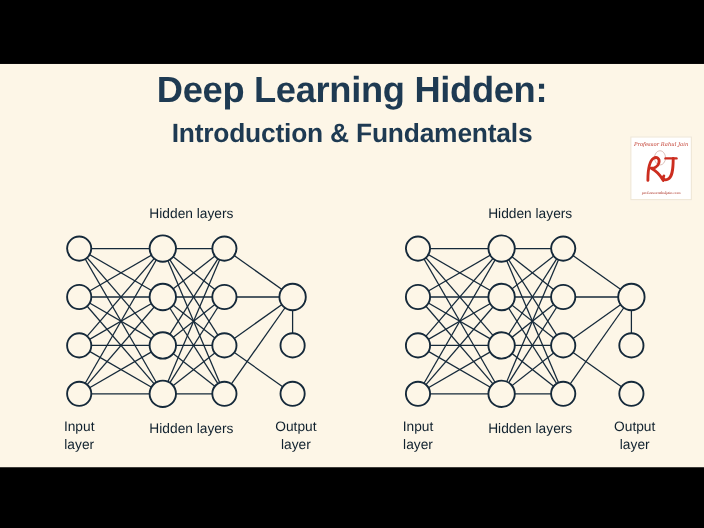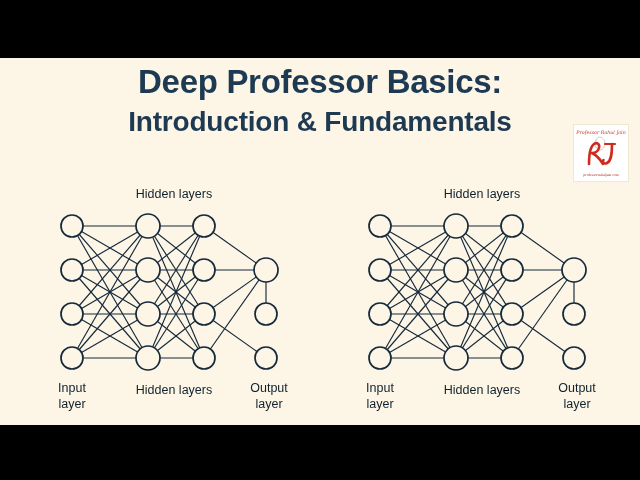--- a/index.html
+++ b/index.html
@@ -44,21 +44,21 @@
   }
   .title-line1 {
     font-size: 33px;
     font-weight: bold;
     color: #1e3a52;
     letter-spacing: -0.3px;
     line-height: 40px;
     white-space: nowrap;
   }
   .title-line2 {
-    font-size: 28px;
+    font-size: 24px;
     font-weight: bold;
     color: #1e3a52;
     letter-spacing: -0.2px;
     line-height: 40px;
     white-space: nowrap;
   }
 
   
   #logo {
     position: absolute;
@@ -133,21 +133,21 @@
 </head>
 <body>
 
 <div id="stage">
 
   <div class="letterbox" id="letterbox-top"></div>
 
   <div id="slide">
 
     <div id="title-block">
-      <div class="title-line1">Deep Professor Basics:</div>
+      <div class="title-line1">Deep Learning Hidden:</div>
       <div class="title-line2">Introduction &amp; Fundamentals</div>
     </div>
 
     <div id="logo">
       <div class="logo-top-text">Professor Rahul Jain</div>
       <div class="logo-mark">
         <svg width="40" height="32" viewBox="0 0 40 32" aria-hidden="true">
           <ellipse cx="19" cy="7.5" rx="5" ry="6.5" fill="#ffffff" stroke="#d8b9b2" stroke-width="0.8"></ellipse>
           <path d="M8 28 C8 16, 10 10, 13 8 C16 6, 19 8, 18 12 C17 16, 13 17, 11 17 C15 19, 19 23, 22 28" fill="none" stroke="#cc2d1f" stroke-width="2.6" stroke-linecap="round" stroke-linejoin="round"></path>
           <path d="M31 8 C31 19, 30 25, 26 27 C23 28.5, 21 26, 22.5 24" fill="none" stroke="#cc2d1f" stroke-width="2.6" stroke-linecap="round"></path>

